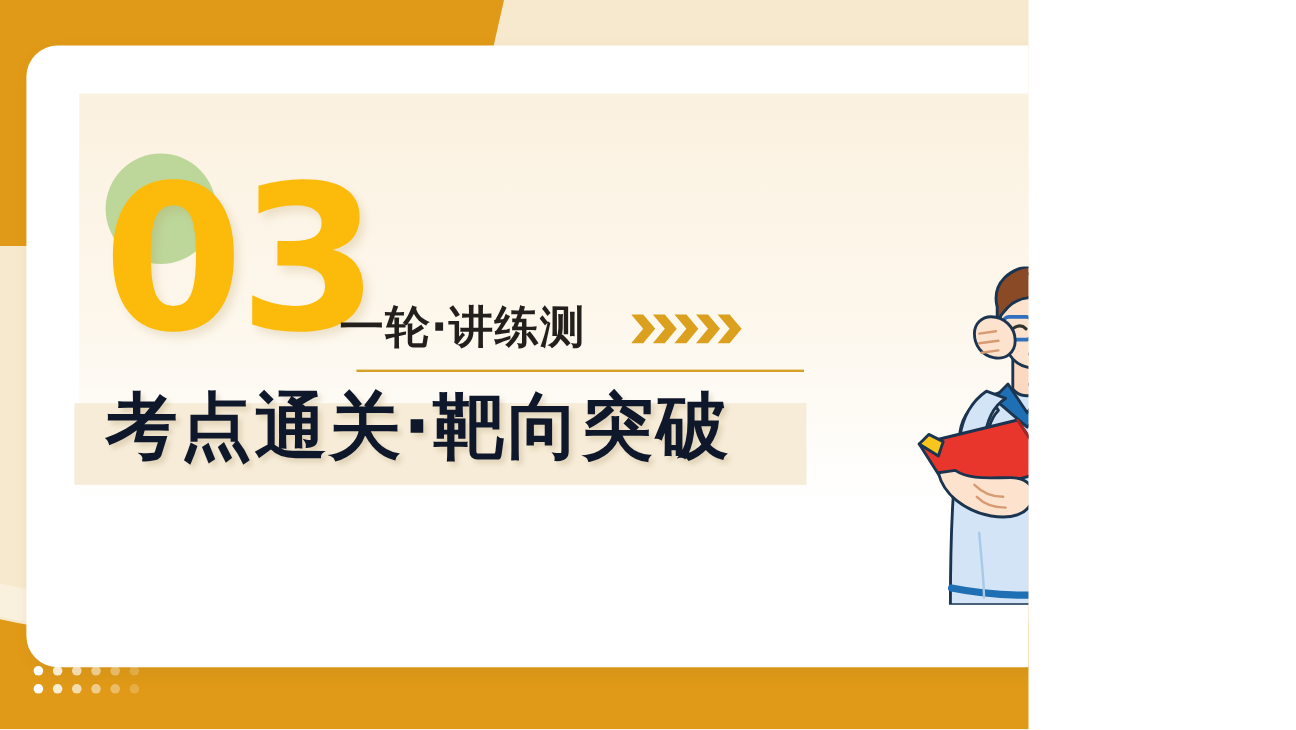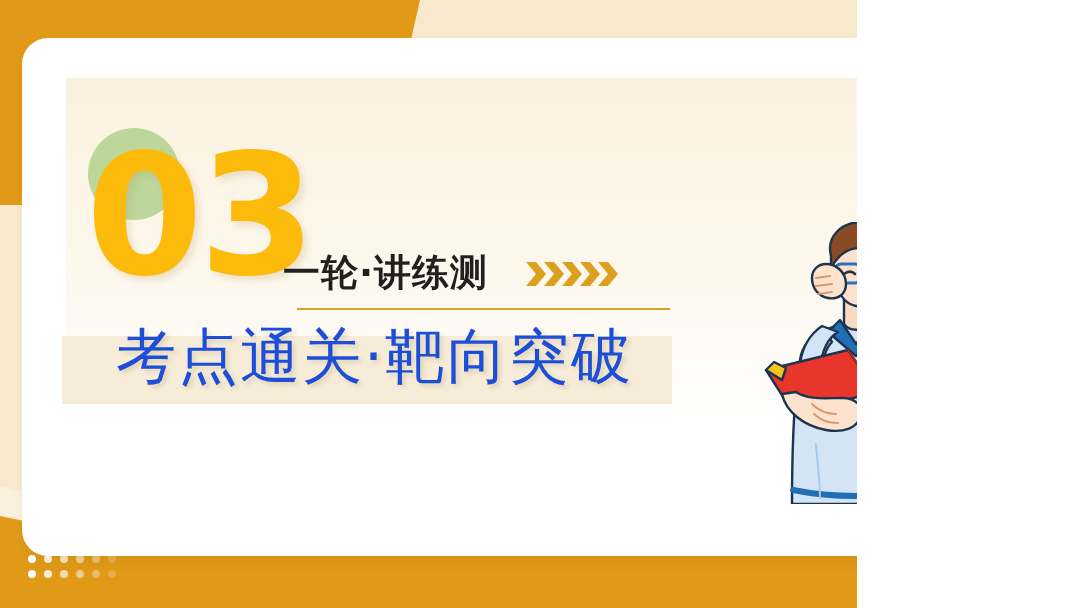--- a/index.html
+++ b/index.html
@@ -132,27 +132,26 @@
     width: 610px;
     height: 68px;
     background: #f6ecd8;
   }
   .main-title {
     position: absolute;
     left: 88px;
     top: 326px;
     font-family: "DejaVu Sans", sans-serif;
     font-size: 60px;
-    font-weight: 400;
+    font-weight: 700;
     letter-spacing: 2px;
     line-height: 1;
-    color: #1d4ed8;
+    color: #0f172a;
     text-shadow: 3px 3px 4px rgba(150, 125, 70, 0.22);
     white-space: nowrap;
-    margin-left: 28px;
   }
   
   .dots-grid {
     position: absolute;
     left: 28px;
     top: 540px;
     display: grid;
     grid-template-columns: repeat(6, 16px);
     grid-template-rows: repeat(3, 15px);
   }

